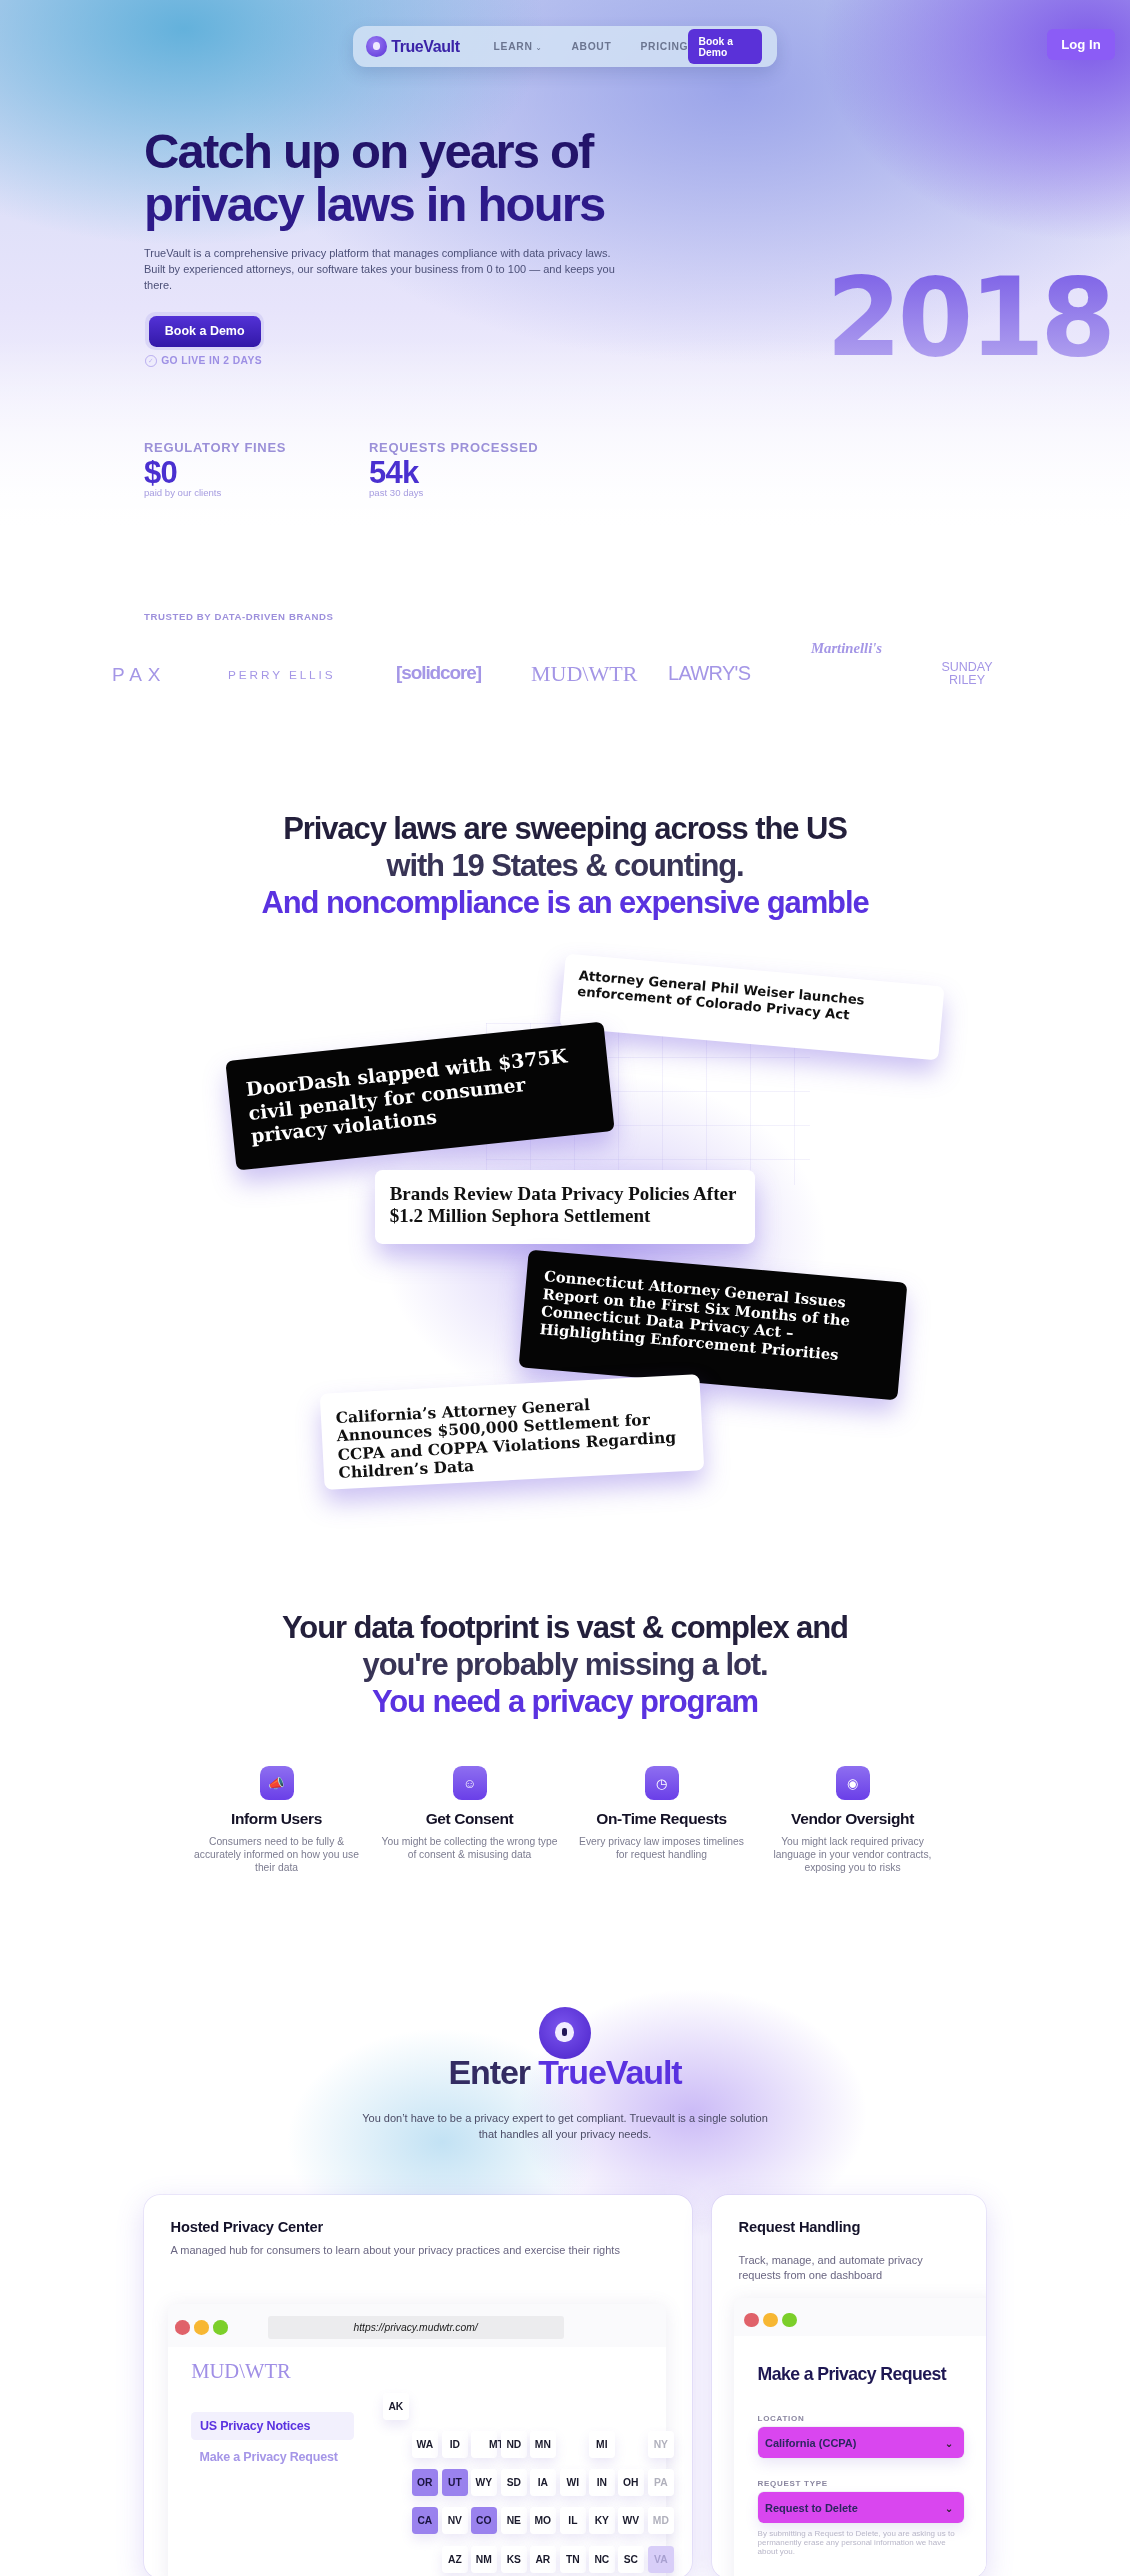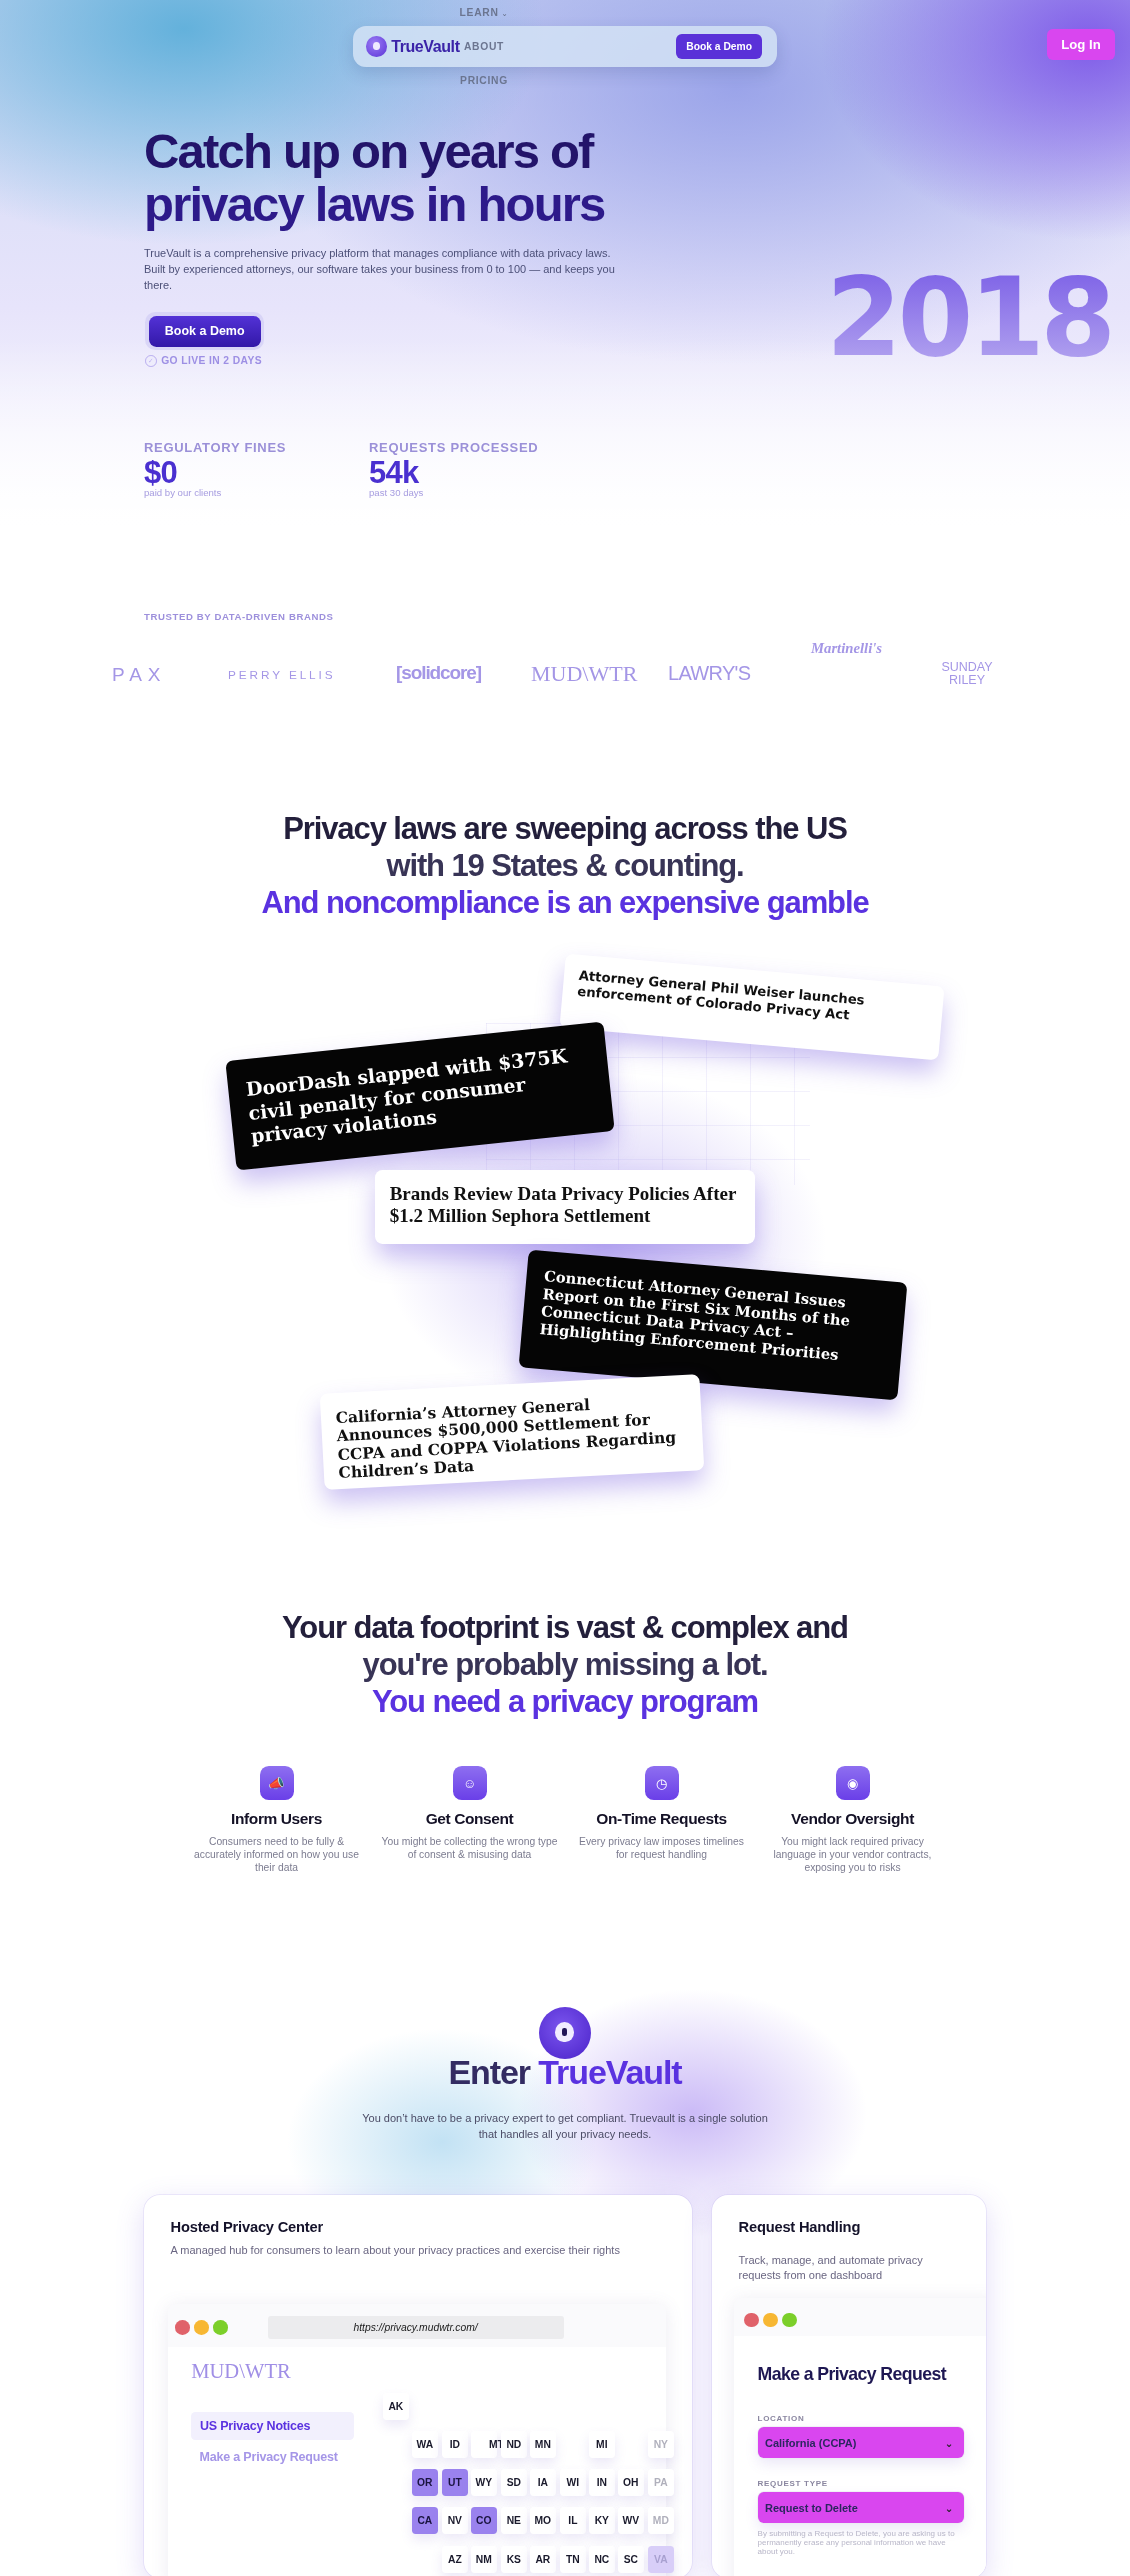--- a/index.html
+++ b/index.html
@@ -39,30 +39,30 @@
   .logo-mark {
     width: 20.6px; height: 20.6px; border-radius: 50%;
     background: radial-gradient(circle at 40% 35%, #9b7cf5, #5a33d6);
     position: relative;
   }
   .logo-mark::after {
     content: ""; position: absolute; left: 6.6px; top: 5.9px; width: 7.4px; height: 8px;
     border-radius: 50% 50% 45% 45%; background: #efe9ff;
   }
   .logo-text { font-size: 16px; font-weight: 700; color: #3b24a8; letter-spacing: -0.4px; }
-  .nav-links { display: flex; gap: 23px; align-items: center; flex-direction: column; }
+  .nav-links { display: flex; gap: 29px; margin-left: 34px; align-items: center; }
   .nav-link { font-size: 10.3px; color: #6b7590; letter-spacing: 0.7px; font-weight: 600; }
   .nav-link .chev { font-size: 7.4px; margin-left: 2.9px; }
   .nav-cta {
     margin-left: auto; background: #5a31d8; color: #fff; font-size: 10.3px;
     padding: 6.6px 10.3px; border-radius: 5.9px; font-weight: 600;
   }
   .login {
     position: absolute; left: 1047px; top: 29px; width: 68px; height: 31px;
-    background: #d946ef; color: #fff; border-radius: 5.9px;
+    background: #8b5cf6; color: #fff; border-radius: 5.9px;
     display: flex; align-items: center; justify-content: center; font-size: 13.2px; font-weight: 700;
   }
 
   
   .hero-title {
     position: absolute; left: 144px; top: 125px; width: 530px;
     font-size: 49px; line-height: 53px; font-weight: 800; letter-spacing: -1.8px;
     color: #23146a;
   }
   .hero-title span { display: block; }

